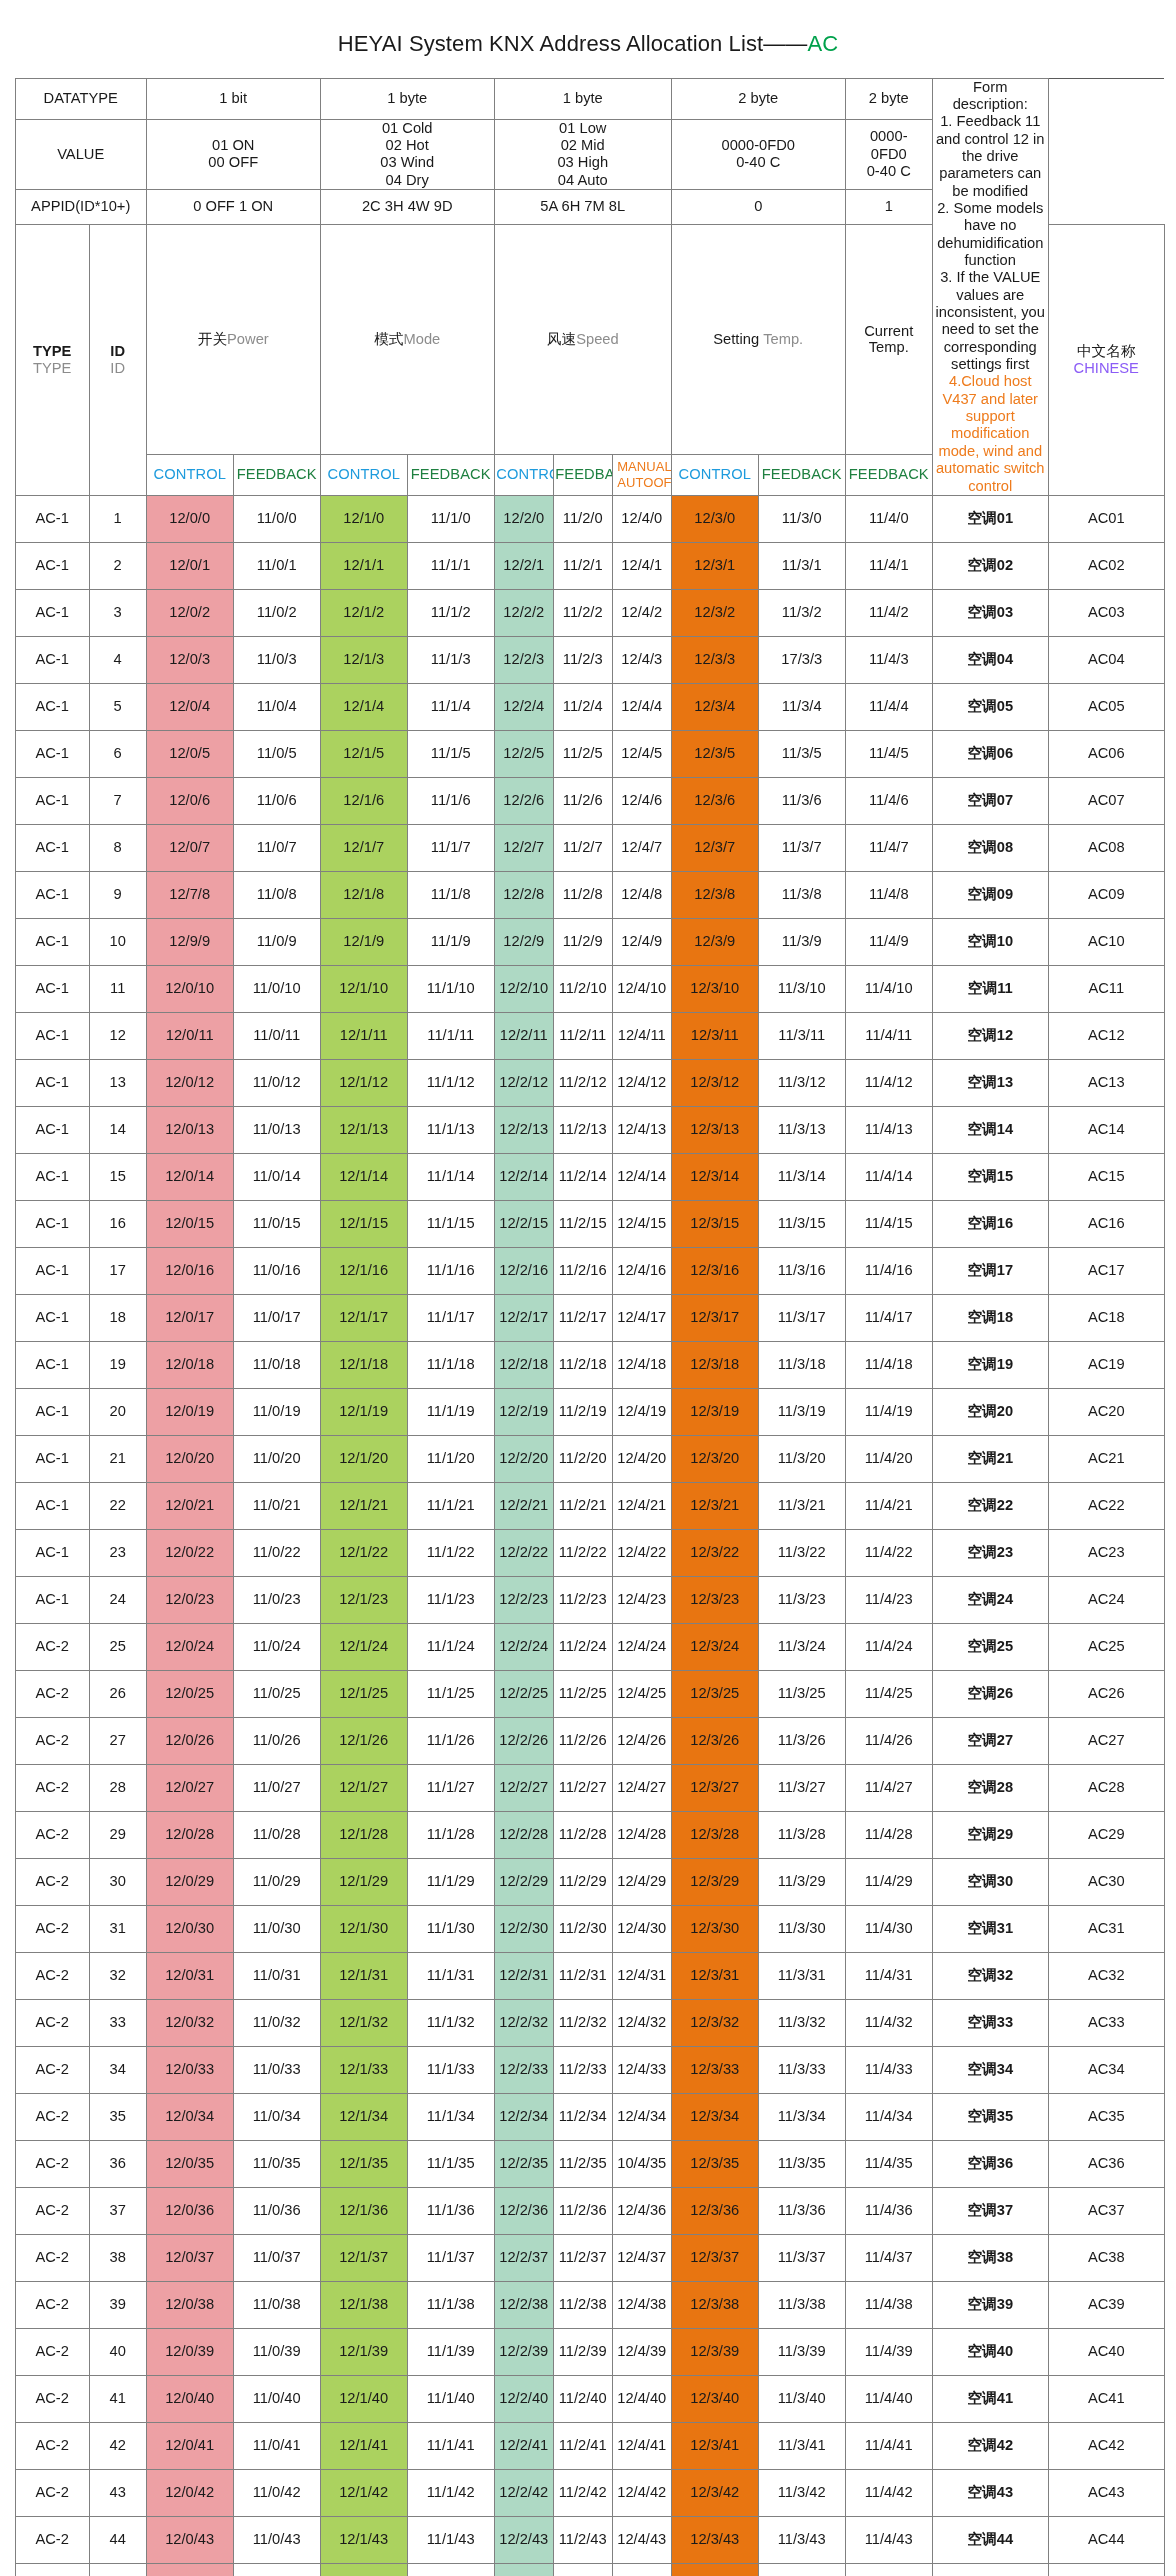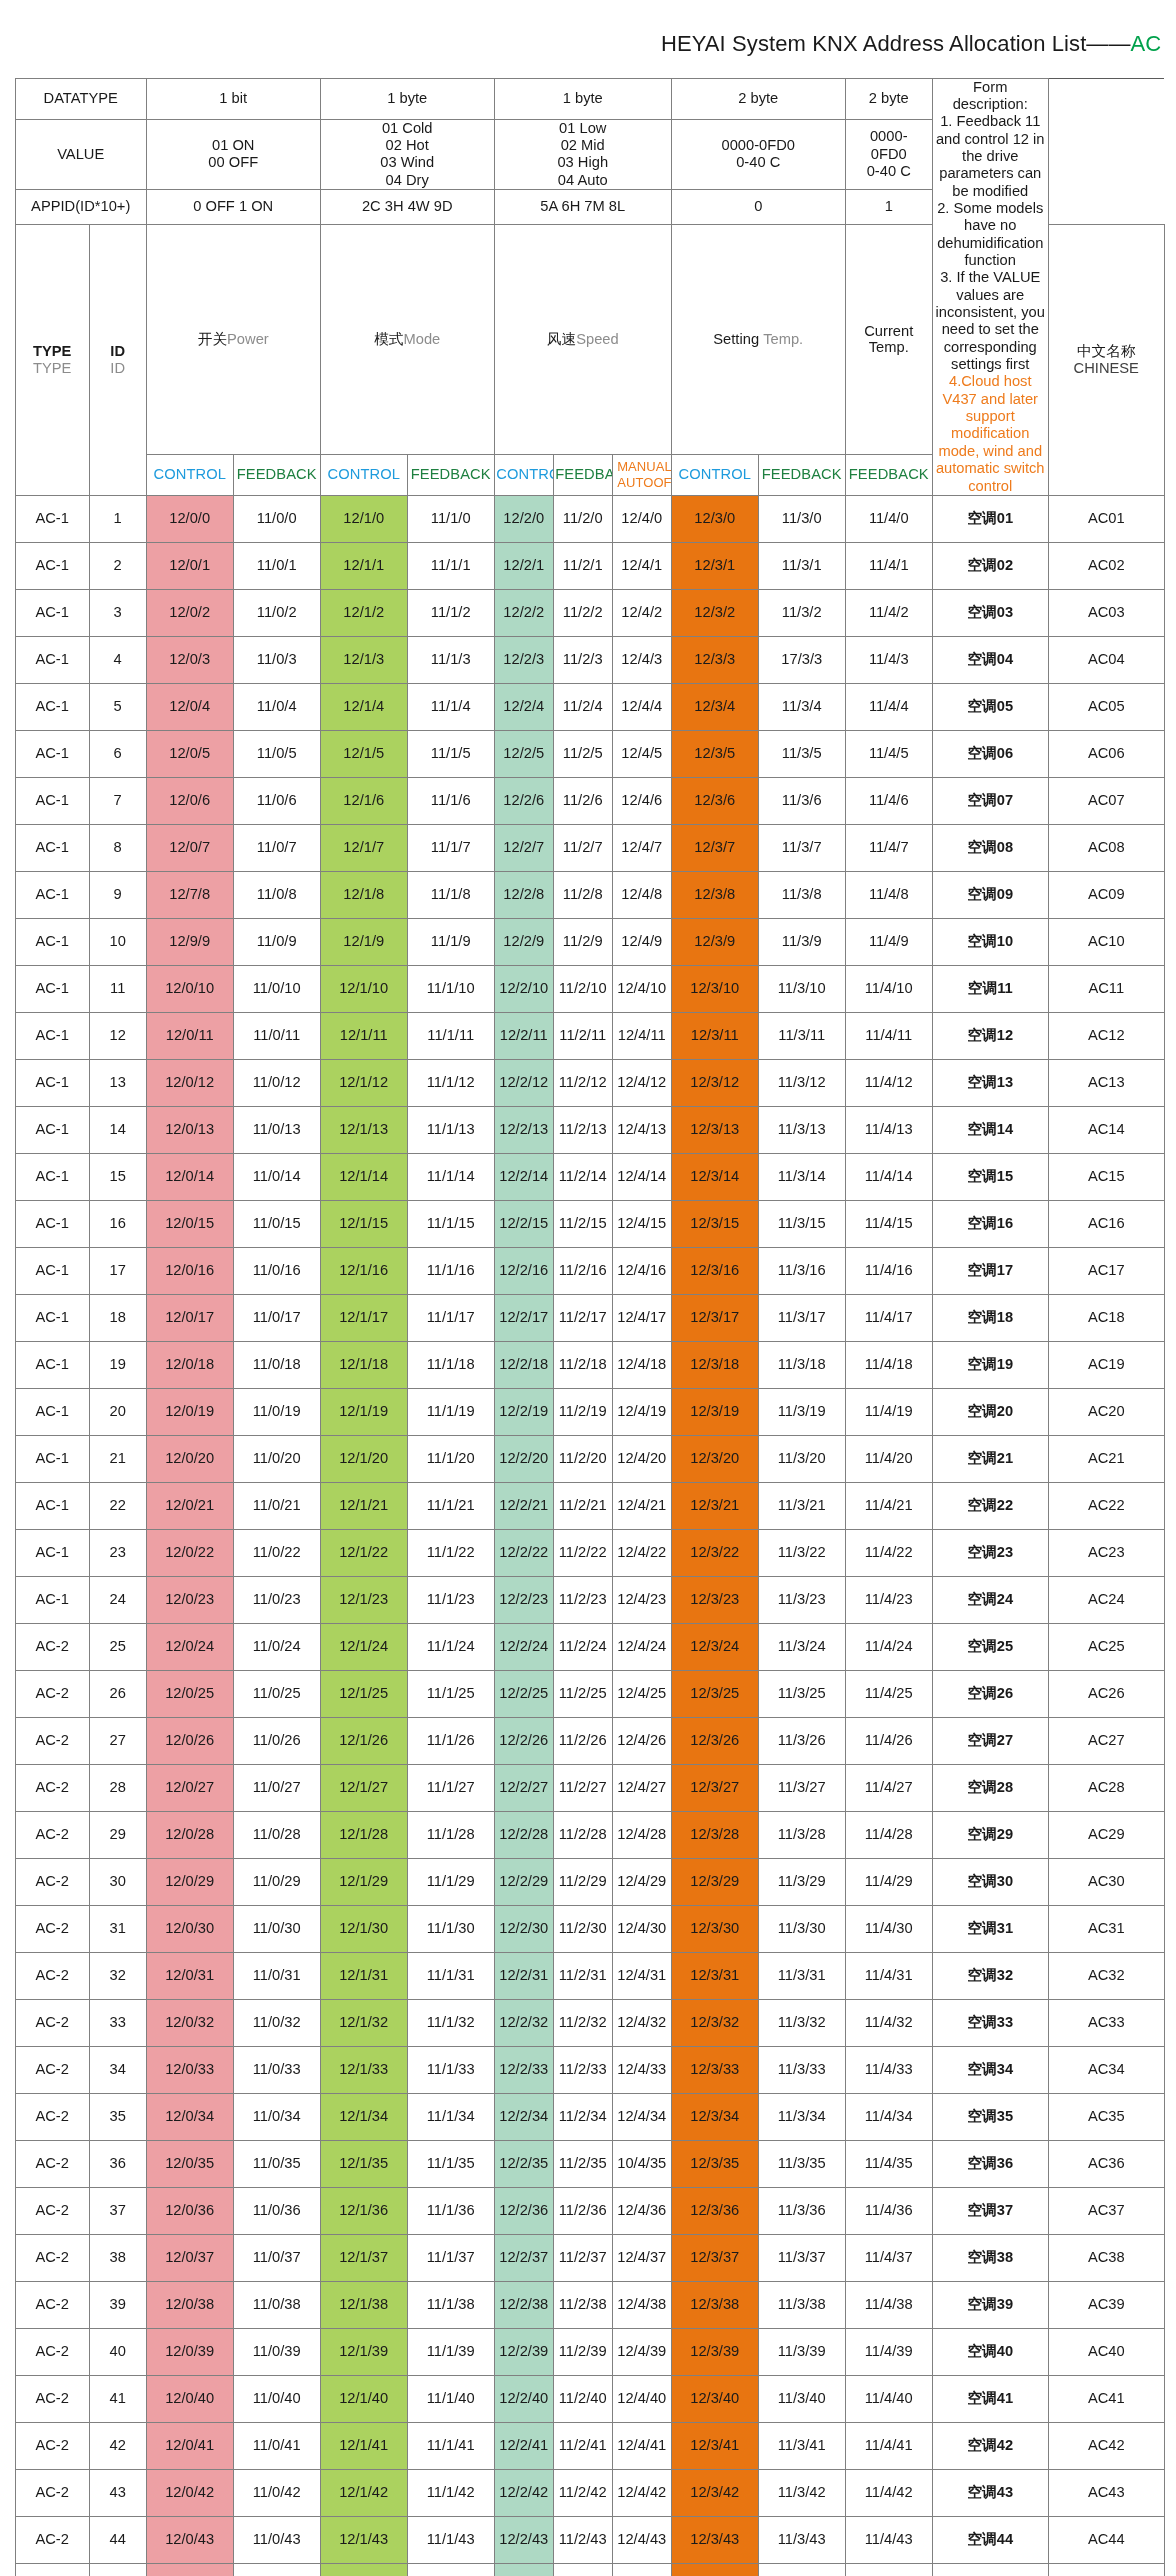--- a/index.html
+++ b/index.html
@@ -4,21 +4,21 @@
 <style>
   html,body{margin:0;padding:0;background:#ffffff;}
   body{
     width:1176px;
     font-family:"Liberation Sans","DejaVu Sans",sans-serif;
     -webkit-font-smoothing:antialiased;
   }
   .page{width:1176px;box-sizing:border-box;padding:0 14.7px 7.4px 14.7px;}
 
   .title{
-    text-align:right;
+    text-align:center;
     font-size:22px;
     color:#1a1a1a;
     padding:31px 0 20.6px 0;
     letter-spacing:0.1px;
     white-space:nowrap;
   }
   .title .accent{color:#00a14b;}
 
   table.knx{
     border-collapse:collapse;
@@ -82,21 +82,21 @@
   }
   .typecell .b{font-weight:bold;color:#1a1a1a;display:block;}
   .typecell .g{color:#8c8c8c;display:block;}
 
   .namecell{
     font-size:15.4px;
     line-height:1.22;
   }
   .namecell .cn{display:block;color:#1a1a1a;}
   .namecell .cn.rd{color:#e8192c;}
-  .namecell .en{display:block;color:#404040;font-size:14.7px;}
+  .namecell .en{display:block;color:#8b5cf6;font-size:14.7px;}
 
   .formdesc{
     text-align:left;
     padding:4.4px 5.9px 4.4px 10.3px;
     font-size:9.6px;
     line-height:1.30;
     color:#2e8b45;
     vertical-align:top;
   }
   .formdesc .warn{color:#ee7b1c;}

